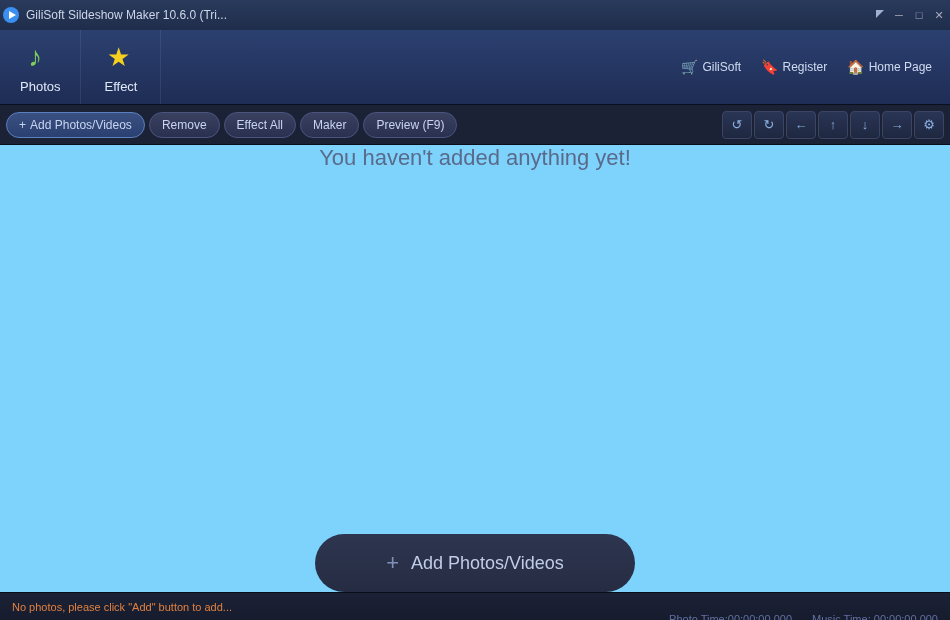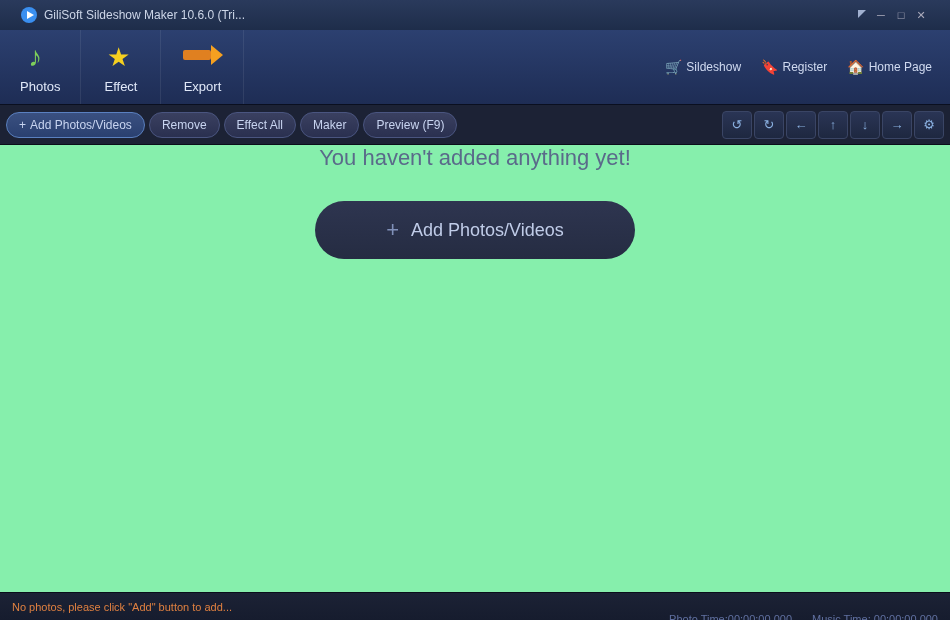--- a/index.html
+++ b/index.html
@@ -12,21 +12,21 @@
       display: flex;
       flex-direction: column;
     }
 
     
     #title-bar {
       background: linear-gradient(to bottom, #2a3a5c, #1e2d4a);
       height: 30px;
       display: flex;
       align-items: center;
-      padding: 0 20px;
+      padding: 0 2px;
       justify-content: space-between;
       flex-shrink: 0;
     }
     #title-bar-left {
       display: flex;
       align-items: center;
       gap: 6px;
     }
     #title-text {
       color: #cdd6e8;
@@ -147,26 +147,25 @@
       color: #8ab0e0;
       font-size: 13px;
     }
     .icon-btn.settings {
       background: linear-gradient(to bottom, #2a3555, #1e2840);
     }
 
     
     #main-content {
       flex: 1;
-      background: #86efac;
-      display: flex;
-      align-items: center;
-      justify-content: flex-start;
+      background: #7dd3fc;
+      display: flex;
+      align-items: center;
+      justify-content: space-between;
       flex-direction: column;
-      gap: 30px;
     }
     #empty-message {
       color: #5a6a8a;
       font-size: 22px;
       font-weight: 300;
     }
     #add-btn-large {
       background: linear-gradient(to bottom, #2e3550, #252c42);
       border: none;
       border-radius: 30px;
@@ -253,36 +252,27 @@
 
   <div class="tool-btn">
     <span class="tool-icon effect-icon">
       <svg width="32" height="30" viewBox="0 0 32 30">
         <text x="2" y="26" font-size="26" fill="#f5d020">★</text>
       </svg>
     </span>
     <span>Effect</span>
   </div>
 
-  <div class="tool-btn">
-    <span class="tool-icon export-icon">
-      <svg width="42" height="30" viewBox="0 0 42 30">
-        <rect x="2" y="10" width="28" height="10" rx="2" fill="#e08020"></rect>
-        <polygon points="30,5 42,15 30,25" fill="#f5a020"></polygon>
-      </svg>
-    </span>
-    <span>Export</span>
-  </div>
 
   <div id="toolbar-spacer"></div>
 
   <div id="toolbar-right">
     <div class="header-link">
       <span class="header-link-icon">🛒</span>
-      <span>Sildeshow</span>
+      <span>GiliSoft</span>
     </div>
     <div class="header-link">
       <span class="header-link-icon">🔖</span>
       <span>Register</span>
     </div>
     <div class="header-link">
       <span class="header-link-icon">🏠</span>
       <span>Home Page</span>
     </div>
   </div>

